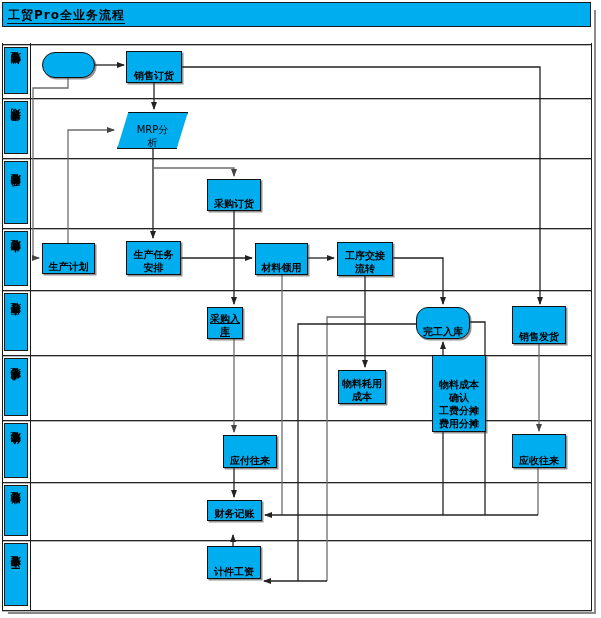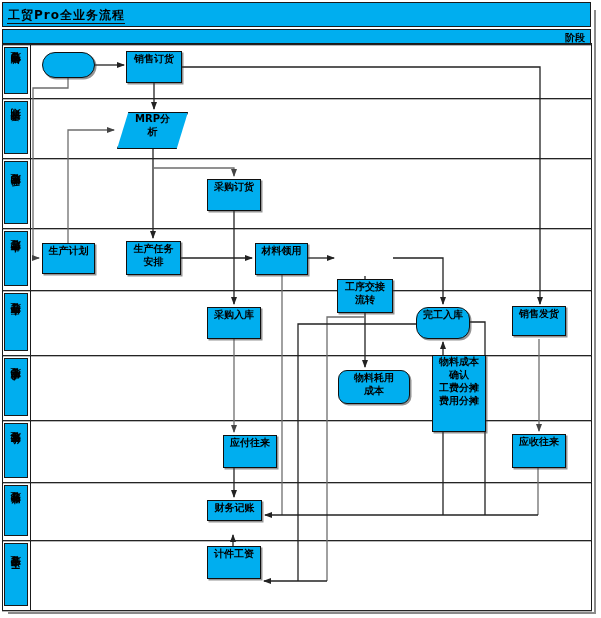--- a/index.html
+++ b/index.html
@@ -12,39 +12,36 @@
   #stage-bar{top:29px;height:15px;}
   #stage-text{position:absolute;right:5px;top:1px;font-size:10px;font-weight:bold;}
   .vline,.hline,.shadow{position:absolute;background:#1a1a1a;}
   .shadow{background:#8a8a8a;}
   .lane-line{position:absolute;left:2px;width:590px;height:1px;background:#242424;box-shadow:0 1px 0 rgba(0,0,0,0.28);}
   .lane-label{position:absolute;left:4px;width:24px;background:#00AEEF;border:1px solid #1a1a1a;
               box-sizing:border-box;display:flex;align-items:center;justify-content:center;}
   .lane-label span{writing-mode:vertical-rl;transform:rotate(180deg);font-size:10px;font-weight:bold;
                    letter-spacing:1px;line-height:1;white-space:nowrap;}
   .node{position:absolute;background:#00AEEF;border:1px solid #101010;box-sizing:border-box;
-        box-shadow:1.5px 1.5px 0 rgba(60,60,60,0.55);display:flex;align-items:flex-start;justify-content:center;
+        box-shadow:1.5px 1.5px 0 rgba(60,60,60,0.55);display:flex;align-items:flex-end;justify-content:center;
         text-align:center;font-weight:bold;font-size:10px;line-height:1.3;}
   .node.stadium{border-radius:14px;}
   .node.para{background:transparent;border:none;box-shadow:none;}
   .para-bg{position:absolute;inset:0;background:#00AEEF;border:1px solid #101010;box-sizing:border-box;
            clip-path:polygon(16% 0,100% 0,84% 100%,0 100%);}
-  .para-label{position:relative;z-index:2;font-weight:bold;font-size:10px;line-height:1.3;text-align:center;}
+  .para-label{position:relative;z-index:2;font-weight:normal;font-size:10px;line-height:1.3;text-align:center;}
   #edges{position:absolute;left:0;top:0;width:601px;height:618px;pointer-events:none;}
 </style>
 </head>
 <body>
 
 <div id="page">
   <div class="bar" id="title-bar">
     <span id="title-text">工贸Pro全业务流程</span>
     <div id="title-underline"></div>
-  </div>
-  <div class="bar" id="stage-bar">
-    <span id="stage-text">阶段</span>
   </div>
 
   <div class="vline" style="left:2px;top:43px;width:1px;height:567px;"></div>
   <div class="vline" style="left:591px;top:43px;width:1px;height:567px;"></div>
   <div class="vline" style="left:30px;top:43px;width:1px;height:567px;"></div>
   <div class="shadow" style="left:594px;top:10px;width:2px;height:604px;"></div>
   <div class="shadow" style="left:8px;top:612px;width:588px;height:2px;"></div>
 
   <div id="lanes">
       <div class="lane-line" style="top: 44px;"></div>
@@ -150,42 +147,42 @@
         <div>
           <div>生产任务</div>
           <div>安排</div>
         </div>
       </div>
       <div class="node rect" style="left: 255px; top: 243px; width: 53px; height: 32px;">
         <div>
           <div>材料领用</div>
         </div>
       </div>
-      <div class="node rect" style="left: 337px; top: 242px; width: 56px; height: 34px; margin-top: 37px;">
+      <div class="node rect" style="left: 337px; top: 242px; width: 56px; height: 34px;">
         <div>
           <div>工序交接</div>
           <div>流转</div>
         </div>
       </div>
-      <div class="node rect" style="left: 207px; top: 307px; width: 54px; height: 32px;">
+      <div class="node rect" style="left: 207px; top: 307px; width: 36px; height: 32px; text-decoration: underline;">
         <div>
           <div>采购入库</div>
         </div>
       </div>
       <div class="node rect" style="left: 416px; top: 307px; width: 54px; height: 32px; border-radius: 12px;">
         <div>
           <div>完工入库</div>
         </div>
       </div>
-      <div class="node rect" style="left: 512px; top: 306px; width: 54px; height: 30px;">
+      <div class="node rect" style="left: 512px; top: 306px; width: 54px; height: 38px;">
         <div>
           <div>销售发货</div>
         </div>
       </div>
-      <div class="node rect" style="left: 338px; top: 370px; width: 72px; height: 34px; border-radius: 9px;">
+      <div class="node rect" style="left: 338px; top: 370px; width: 48px; height: 34px;">
         <div>
           <div>物料耗用</div>
           <div>成本</div>
         </div>
       </div>
       <div class="node rect" style="left: 432px; top: 355px; width: 54px; height: 77px; font-family: Liberation Mono, monospace;">
         <div>
           <div>物料成本</div>
           <div>确认</div>
           <div>工费分摊</div>

